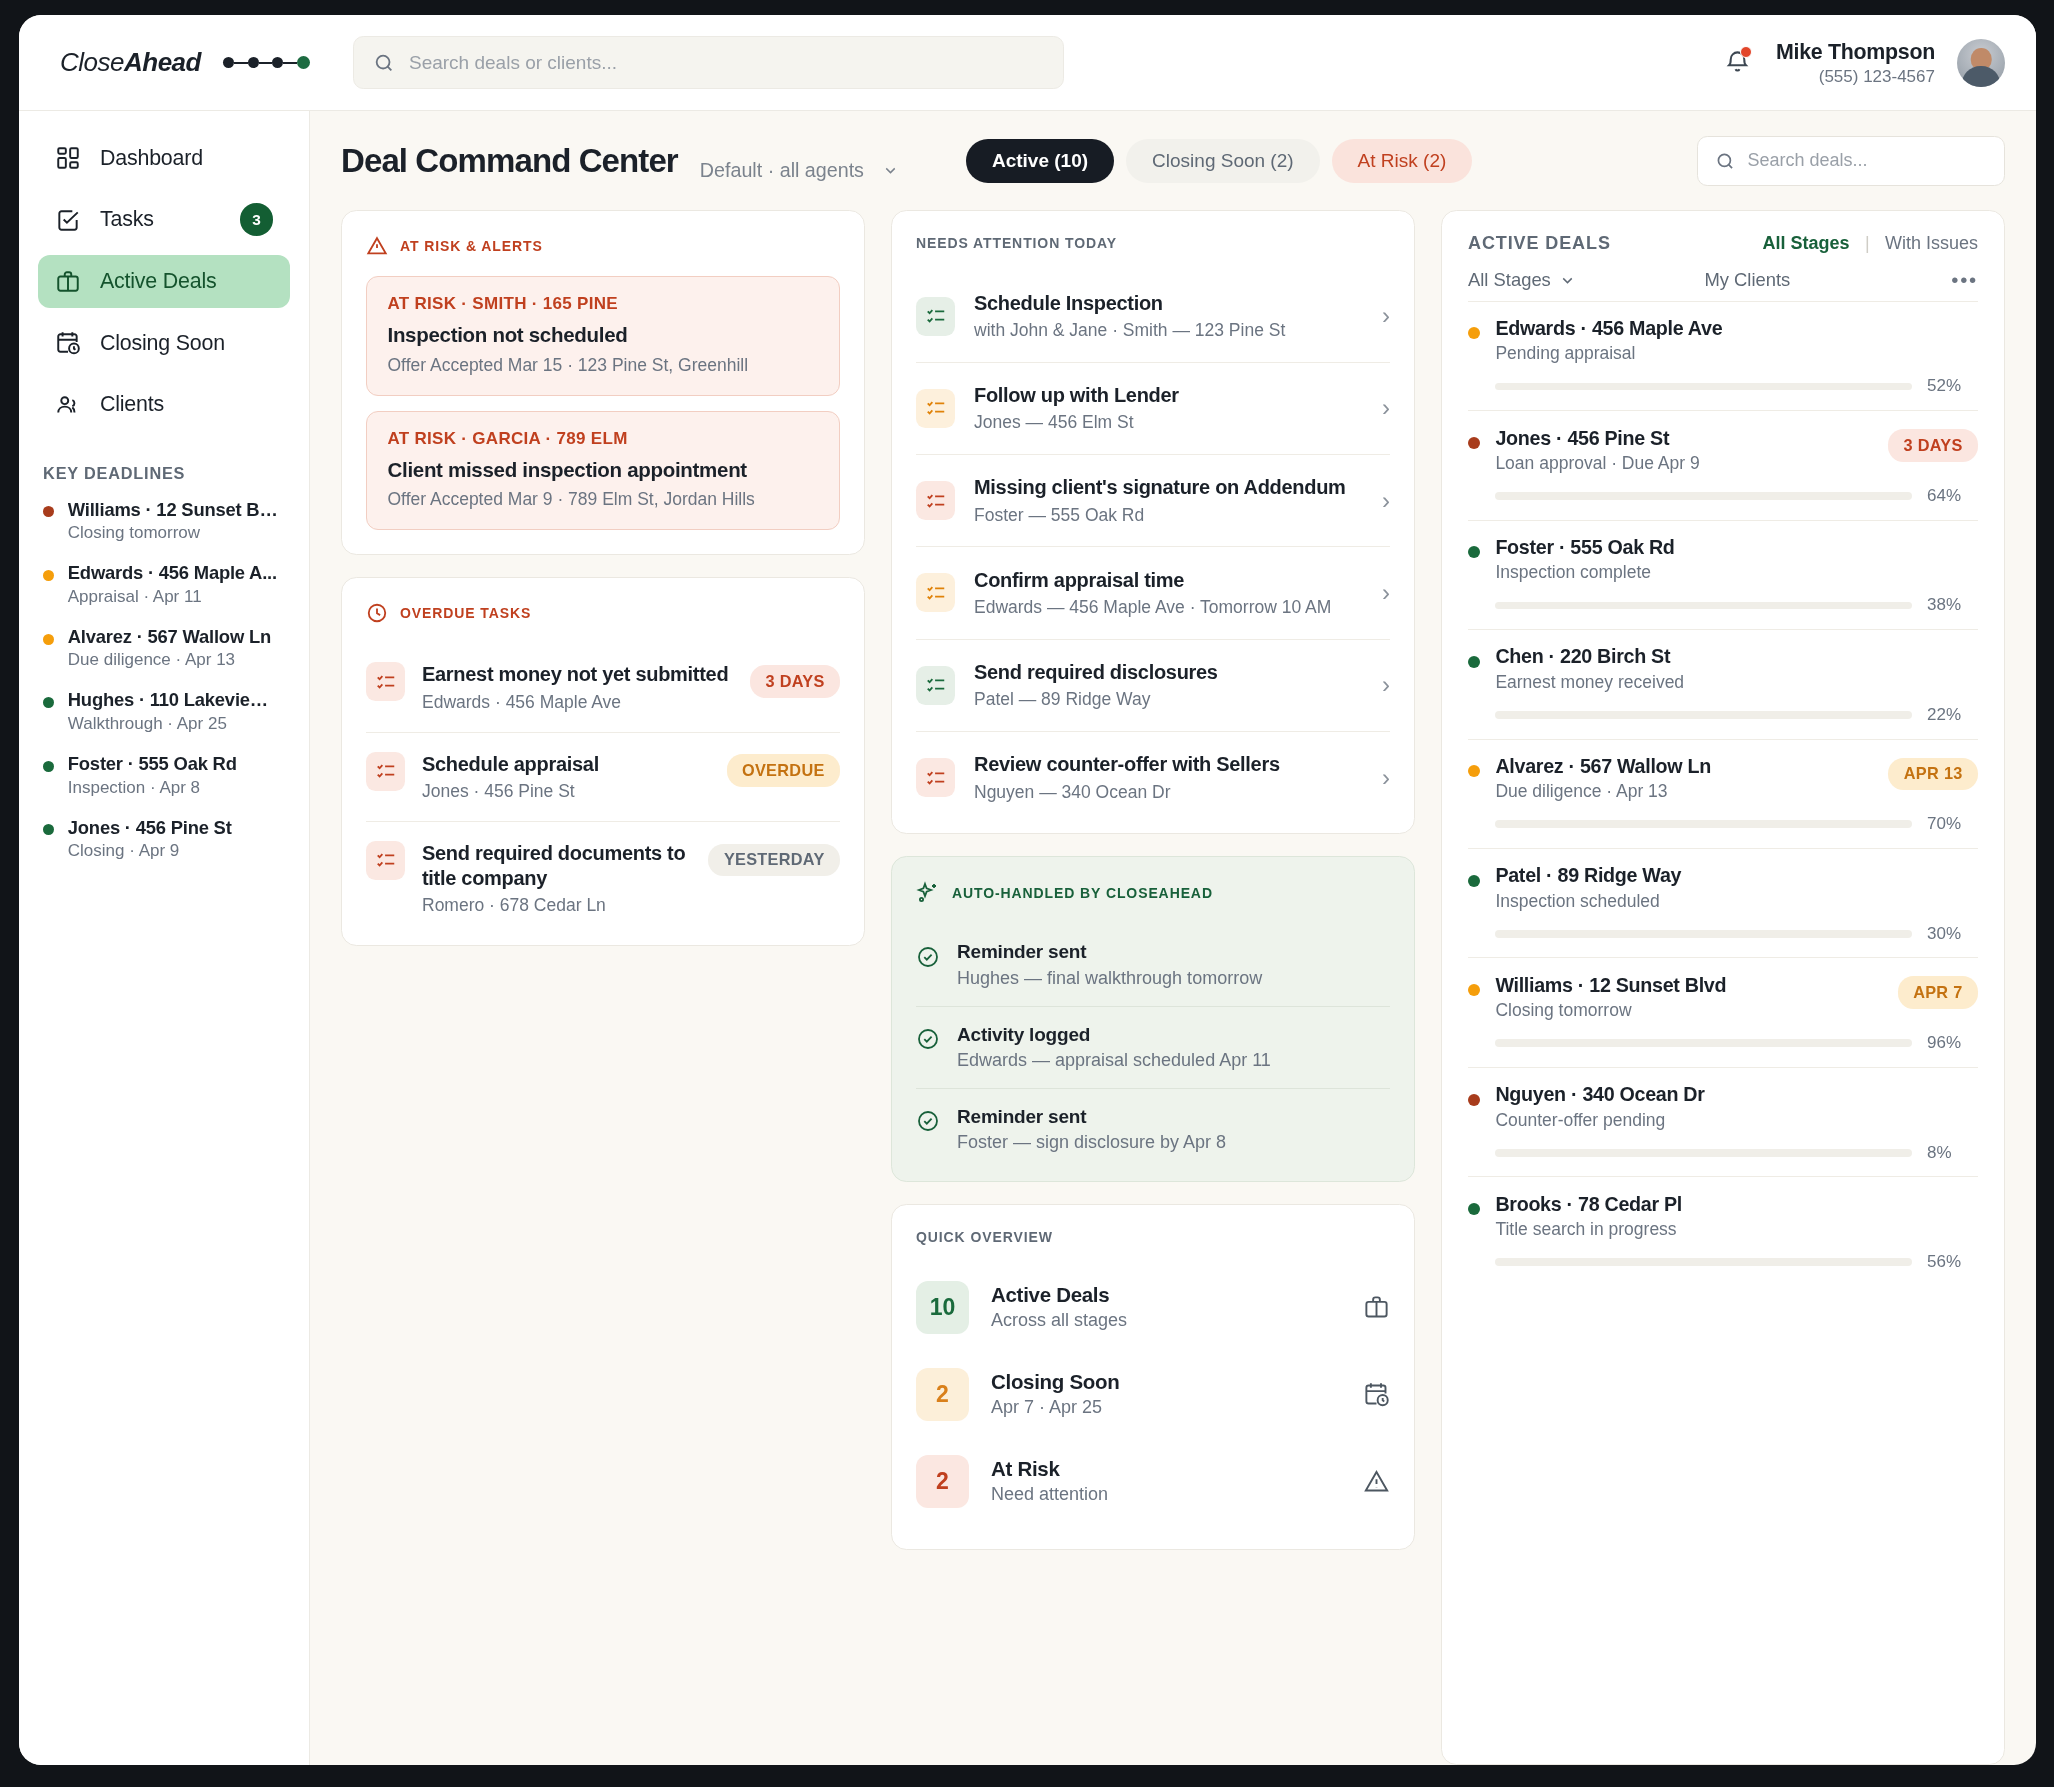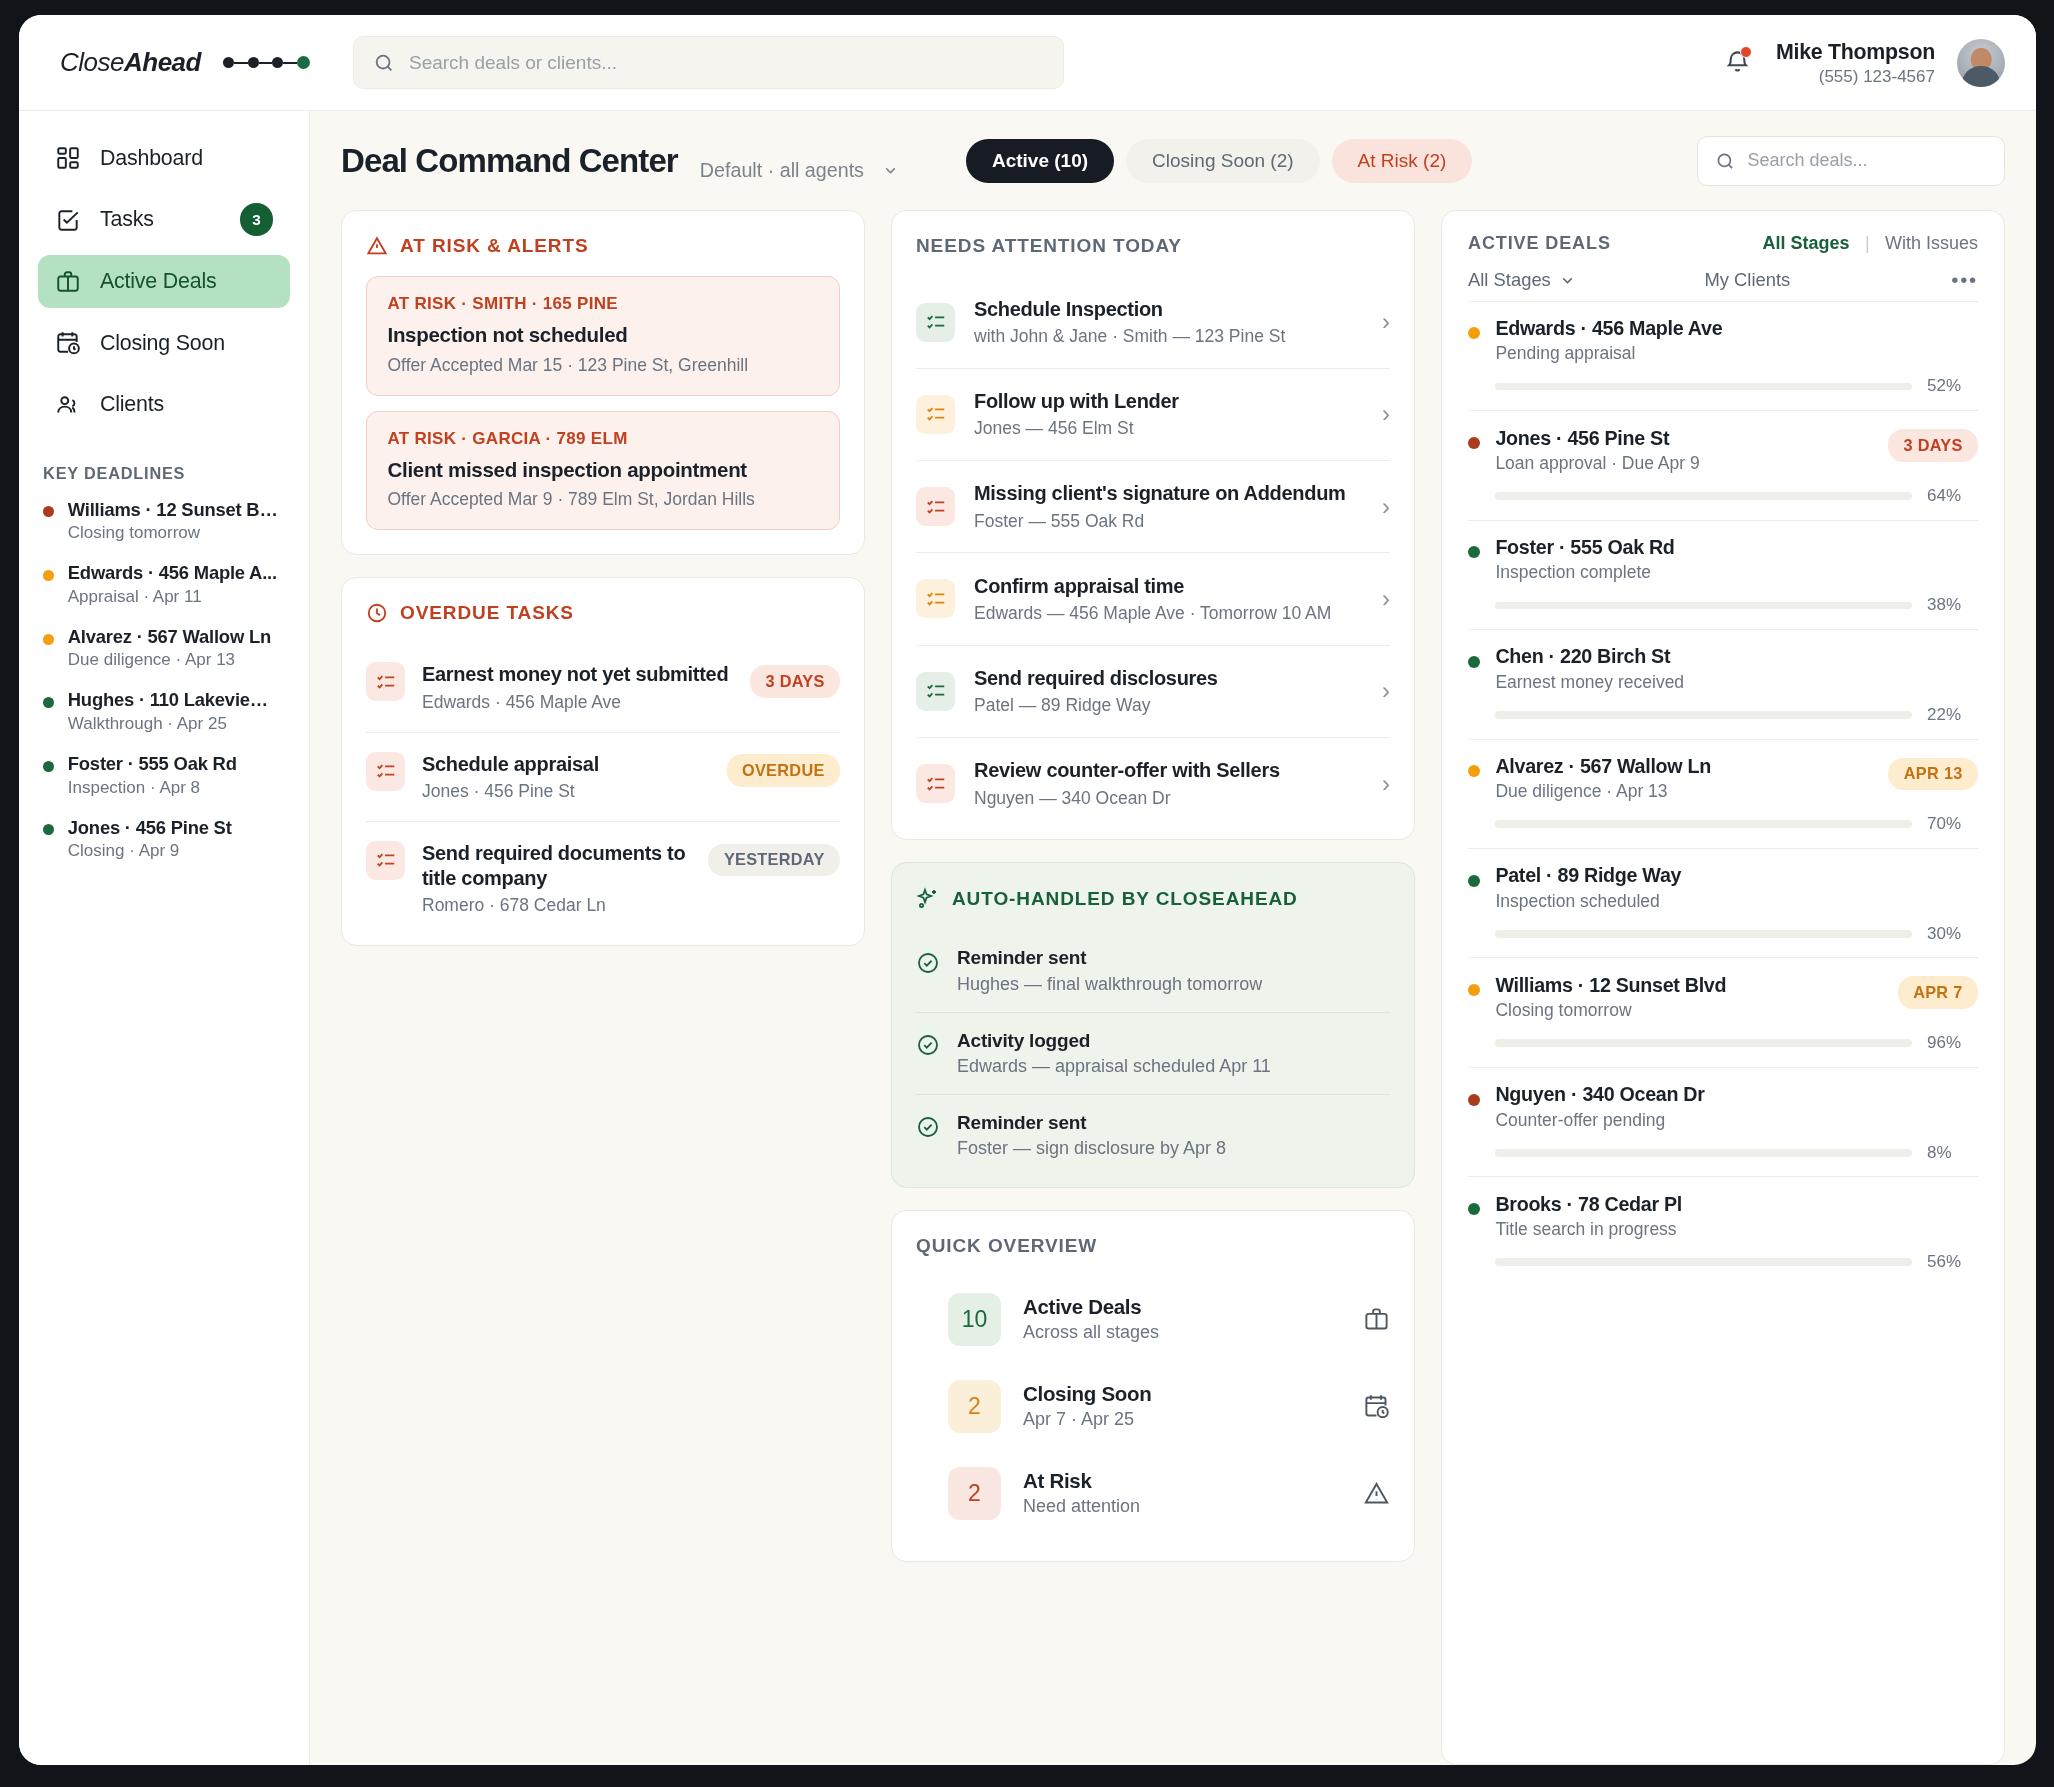--- a/index.html
+++ b/index.html
@@ -122,21 +122,21 @@
   .col { display: flex; flex-direction: column; gap: 22px; }
   .col-a { width: 524px; flex: 0 0 524px; }
   .col-b { width: 524px; flex: 0 0 524px; }
   .col-c { flex: 1; min-width: 0; }
 
   .card {
     background: #ffffff; border: 0.9px solid #ebe8e1;
     border-radius: 15.4px; padding: 24px 24px 24px 24px;
   }
   .card-title {
-    font-size: 19px; font-weight: 700; letter-spacing: 0.9px;
+    font-size: 14px; font-weight: 700; letter-spacing: 0.9px;
     color: #5f6975; display: flex; align-items: center; gap: 12px;
     margin-bottom: 19px;
   }
   .card-title.red { color: #c0401f; }
   .card-title.green { color: #18603a; }
 
   
   .alert {
     background: #fdf1ed; border: 0.9px solid #f2cec2; border-radius: 12px;
     padding: 17px 20.5px 19px 20.5px; margin-bottom: 15.4px;
@@ -181,21 +181,21 @@
   .auto-row:last-child { border-bottom: none; padding-bottom: 3.4px;}
   .auto-row:first-of-type { padding-top: 3.4px; }
   .auto-t { font-size: 19px; font-weight: 700; color: #1b2129; letter-spacing:-0.2px;}
   .auto-s { font-size: 18px; color: #6b7481; margin-top: 4.3px; }
 
   
   .qo-row { display: flex; align-items: center; gap: 22px; padding: 17px 0; }
   .qo-num {
     width: 53px; height: 53px; border-radius: 12px; flex: 0 0 53px;
     display: flex; align-items: center; justify-content: center;
-    font-size: 23px; font-weight: 400; margin-left: 32px;
+    font-size: 23px; font-weight: 700;
   }
   .qo-num.green { background: #e4efe5; color: #1a6a3c; }
   .qo-num.amber { background: #fcefd9; color: #d9801b; }
   .qo-num.red { background: #fbe7e1; color: #c0401f; }
   .qo-t { font-size: 20.5px; font-weight: 700; color: #1b2129; letter-spacing:-0.3px;}
   .qo-s { font-size: 18px; color: #6b7481; margin-top: 3.4px; }
   .qo-ico { margin-left: auto; color: #5f6975; }
 
   
   .deals-card { background:#fff; border:0.9px solid #ebe8e1; border-radius:15.4px; padding: 22px 26px 0 26px; flex:1; min-height:0;}

